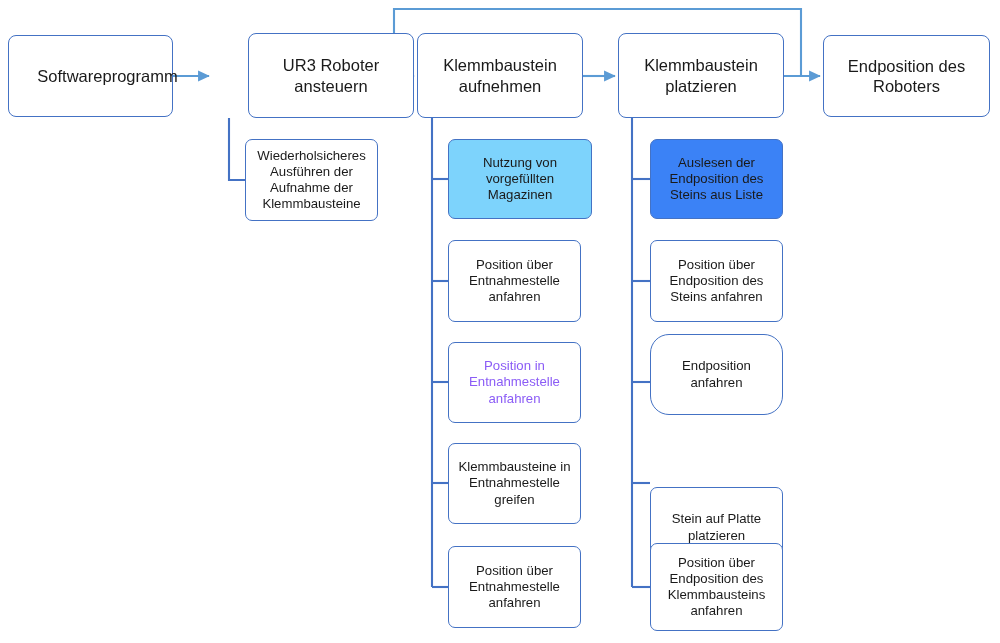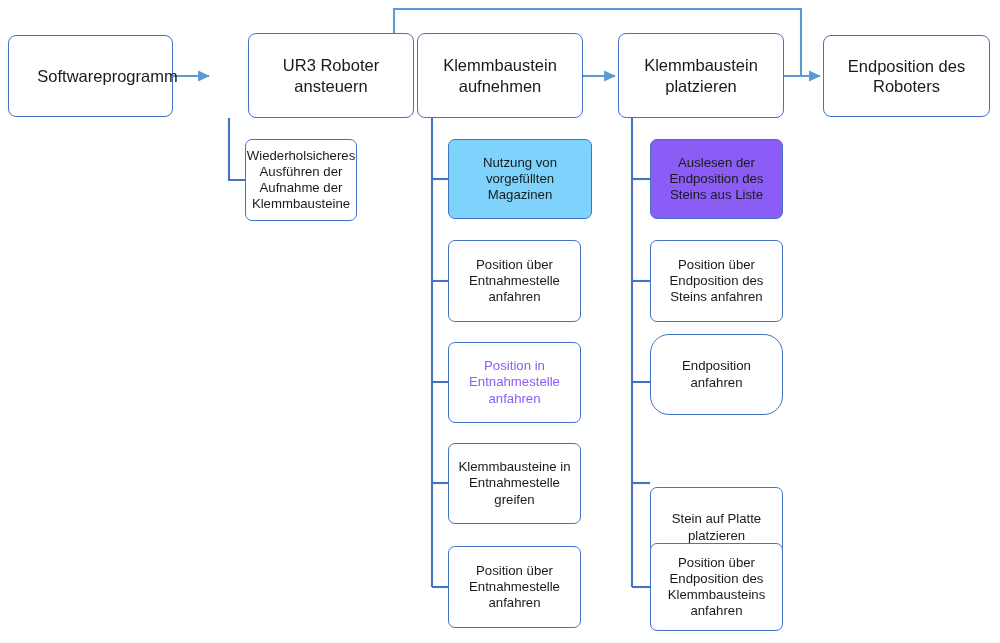--- a/index.html
+++ b/index.html
@@ -105,40 +105,40 @@
   <div class="node main" style="left: 8px; top: 35px; width: 165px; height: 82px; border-color: rgb(68, 114, 196); background: rgb(255, 255, 255); color: rgb(26, 26, 26); padding-left: 40px;">Softwareprogramm</div>
   <div class="node main" style="left: 212px; top: 33px; width: 166px; height: 85px; border-color: rgb(68, 114, 196); background: rgb(255, 255, 255); color: rgb(26, 26, 26); margin-left: 36px;">UR3 Roboter
 ansteuern</div>
   <div class="node main" style="left: 417px; top: 33px; width: 166px; height: 85px; border-color: rgb(68, 114, 196); background: rgb(255, 255, 255); color: rgb(26, 26, 26);">Klemmbaustein
 aufnehmen</div>
   <div class="node main" style="left: 618px; top: 33px; width: 166px; height: 85px; border-color: rgb(68, 114, 196); background: rgb(255, 255, 255); color: rgb(26, 26, 26);">Klemmbaustein
 platzieren</div>
   <div class="node main" style="left: 823px; top: 35px; width: 167px; height: 82px; border-color: rgb(68, 114, 196); background: rgb(255, 255, 255); color: rgb(26, 26, 26);">Endposition des
 Roboters</div>
 
-  <div class="node sub" style="left: 245px; top: 139px; width: 112px; height: 82px; border-color: rgb(68, 114, 196); background: rgb(255, 255, 255); color: rgb(26, 26, 26);">Wiederholsicheres
+  <div class="node sub" style="left: 245px; top: 139px; width: 133px; height: 82px; border-color: rgb(68, 114, 196); background: rgb(255, 255, 255); color: rgb(26, 26, 26);">Wiederholsicheres
 Ausführen der
 Aufnahme der
 Klemmbausteine</div>
   <div class="node sub" style="left: 448px; top: 139px; width: 144px; height: 80px; border-color: rgb(68, 114, 196); background: #7dd3fc; color: rgb(26, 26, 26);">Nutzung von
 vorgefüllten
 Magazinen</div>
   <div class="node sub" style="left: 448px; top: 240px; width: 133px; height: 82px; border-color: rgb(68, 114, 196); background: rgb(255, 255, 255); color: rgb(26, 26, 26);">Position über
 Entnahmestelle
 anfahren</div>
   <div class="node sub" style="left: 448px; top: 342px; width: 133px; height: 81px; border-color: rgb(68, 114, 196); background: rgb(255, 255, 255); color: #8b5cf6;">Position in
 Entnahmestelle
 anfahren</div>
   <div class="node sub" style="left: 448px; top: 443px; width: 133px; height: 81px; border-color: rgb(68, 114, 196); background: rgb(255, 255, 255); color: rgb(26, 26, 26);">Klemmbausteine in
 Entnahmestelle
 greifen</div>
   <div class="node sub" style="left: 448px; top: 546px; width: 133px; height: 82px; border-color: rgb(68, 114, 196); background: rgb(255, 255, 255); color: rgb(26, 26, 26);">Position über
 Entnahmestelle
 anfahren</div>
-  <div class="node sub" style="left: 650px; top: 139px; width: 133px; height: 80px; border-color: rgb(68, 114, 196); background: #8b5cf6; color: rgb(26, 26, 26);">Auslesen der
+  <div class="node sub" style="left: 650px; top: 139px; width: 133px; height: 80px; border-color: rgb(68, 114, 196); background: #3b82f6; color: rgb(26, 26, 26);">Auslesen der
 Endposition des
 Steins aus Liste</div>
   <div class="node sub" style="left: 650px; top: 240px; width: 133px; height: 82px; border-color: rgb(68, 114, 196); background: rgb(255, 255, 255); color: rgb(26, 26, 26);">Position über
 Endposition des
 Steins anfahren</div>
   <div class="node sub" style="left: 650px; top: 334px; width: 133px; height: 81px; border-color: rgb(68, 114, 196); background: rgb(255, 255, 255); color: rgb(26, 26, 26); border-radius: 19px;">Endposition
 anfahren</div>
   <div class="node sub" style="left: 650px; top: 443px; width: 133px; height: 81px; border-color: rgb(68, 114, 196); background: rgb(255, 255, 255); color: rgb(26, 26, 26); margin-top: 44px;">Stein auf Platte
 platzieren</div>
   <div class="node sub" style="left: 650px; top: 543px; width: 133px; height: 88px; border-color: rgb(68, 114, 196); background: rgb(255, 255, 255); color: rgb(26, 26, 26);">Position über

